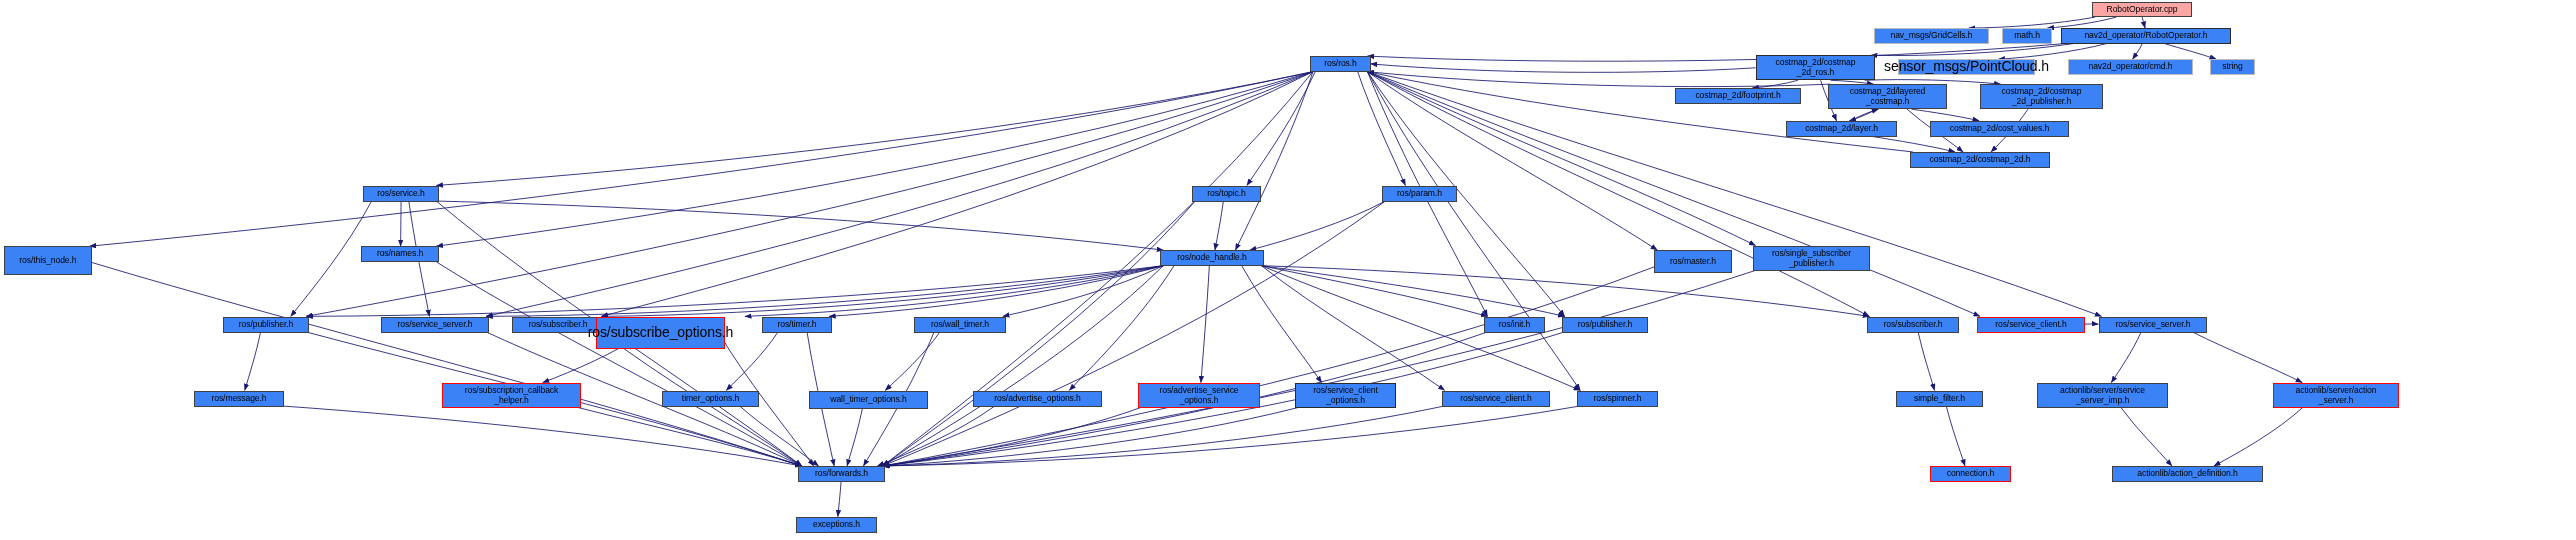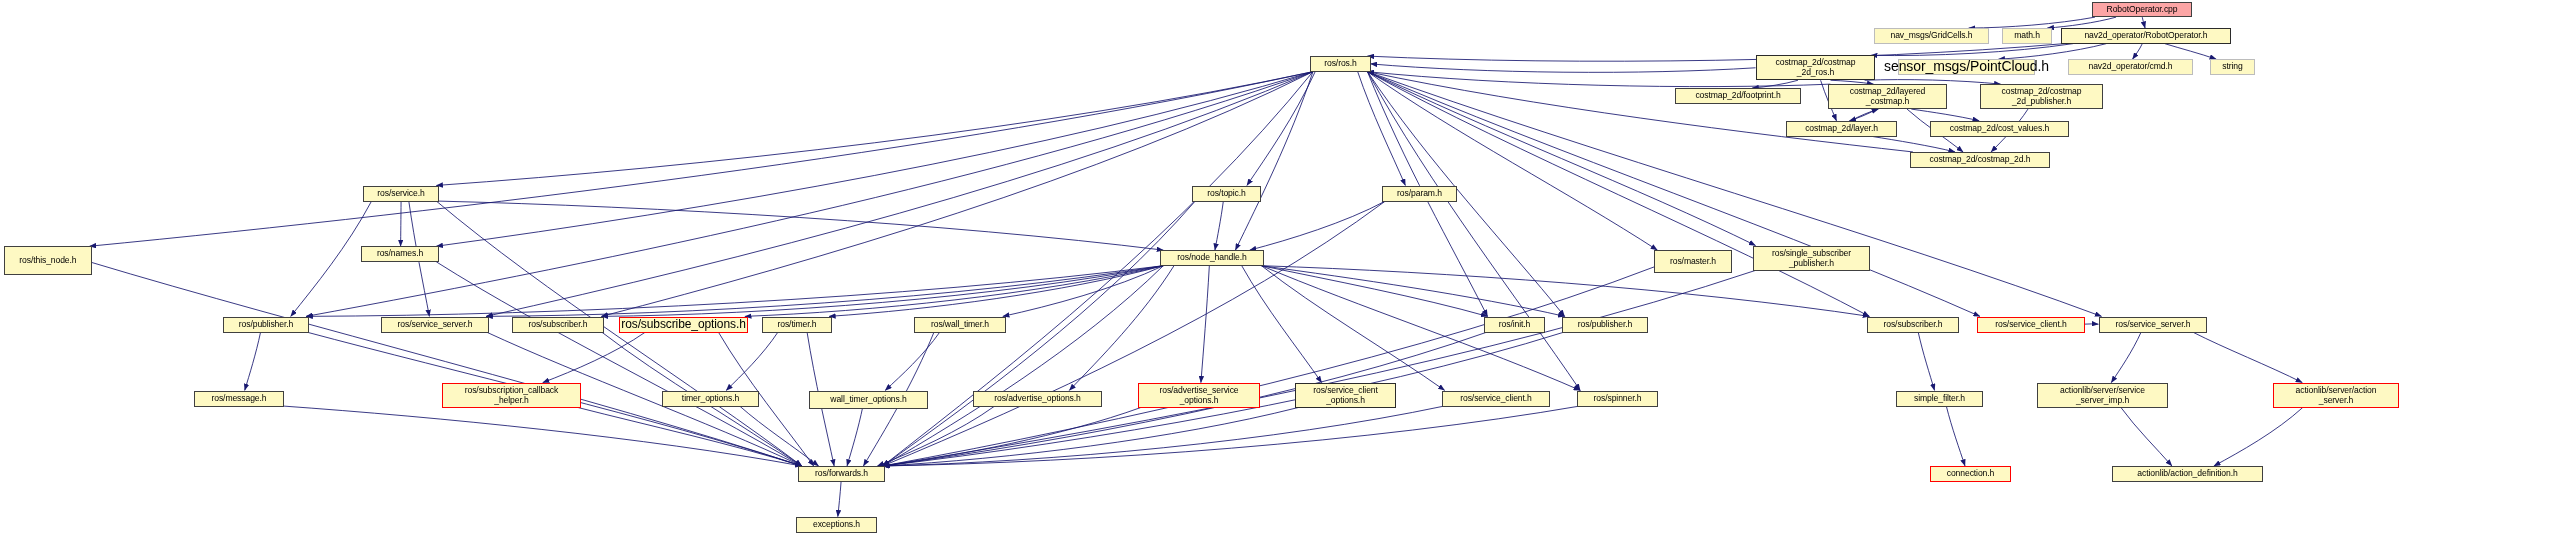--- a/index.html
+++ b/index.html
@@ -23,21 +23,21 @@
     pointer-events: none;
   }
   .gnode {
     position: absolute;
     box-sizing: border-box;
     display: flex;
     align-items: center;
     justify-content: center;
     text-align: center;
     line-height: 1.12;
-    background: #fef9c3;
+    background: #3b82f6;
     white-space: pre-line;
     letter-spacing: -0.1px;
   }
   
   .gnode.plain  { border: 0.8px solid #bcbcbc; color: #000000; }
   .gnode.norm   { border: 0.8px solid #404040; color: #000000; }
   .gnode.bold   { border: 1.6px solid #2b2b2b; color: #000000; }
   .gnode.red    { border: 0.8px solid #ff0000; color: #000000; }
   .gnode.root   { border: 0.8px solid #404040; background: #fca5a5; color: #000000; }
 </style>
@@ -174,21 +174,21 @@
       <div class="gnode norm" style="left: 1382px; top: 186px; width: 75px; height: 15.6px; font-size: 8.6px;">ros/param.h</div>
       <div class="gnode norm" style="left: 3.9px; top: 246px; width: 88px; height: 29px; font-size: 8.6px;">ros/this_node.h</div>
       <div class="gnode norm" style="left: 361px; top: 246px; width: 78px; height: 15.6px; font-size: 8.6px;">ros/names.h</div>
       <div class="gnode norm" style="left: 1160px; top: 250px; width: 104px; height: 15.6px; font-size: 8.6px;">ros/node_handle.h</div>
       <div class="gnode norm" style="left: 1654px; top: 250px; width: 78px; height: 23px; font-size: 8.6px;">ros/master.h</div>
       <div class="gnode norm" style="left: 1753px; top: 246px; width: 117px; height: 25px; font-size: 8.6px;">ros/single_subscriber
 _publisher.h</div>
       <div class="gnode norm" style="left: 223px; top: 317px; width: 86px; height: 15.6px; font-size: 8.6px;">ros/publisher.h</div>
       <div class="gnode norm" style="left: 381px; top: 317px; width: 108px; height: 15.6px; font-size: 8.6px;">ros/service_server.h</div>
       <div class="gnode norm" style="left: 512px; top: 317px; width: 92px; height: 15.6px; font-size: 8.6px;">ros/subscriber.h</div>
-      <div class="gnode red" style="left: 619px; top: 317px; width: 129px; height: 16px; font-size: 12px;">ros/subscribe_options.h</div>
+      <div class="gnode red" style="left: 596px; top: 317px; width: 129px; height: 32px; font-size: 14px;">ros/subscribe_options.h</div>
       <div class="gnode norm" style="left: 762px; top: 317px; width: 70px; height: 15.6px; font-size: 8.6px;">ros/timer.h</div>
       <div class="gnode norm" style="left: 914px; top: 317px; width: 92px; height: 15.6px; font-size: 8.6px;">ros/wall_timer.h</div>
       <div class="gnode norm" style="left: 1484px; top: 317px; width: 61px; height: 15.6px; font-size: 8.6px;">ros/init.h</div>
       <div class="gnode norm" style="left: 1562px; top: 317px; width: 86px; height: 15.6px; font-size: 8.6px;">ros/publisher.h</div>
       <div class="gnode norm" style="left: 1867px; top: 317px; width: 92px; height: 15.6px; font-size: 8.6px;">ros/subscriber.h</div>
       <div class="gnode red" style="left: 1977px; top: 317px; width: 108px; height: 15.6px; font-size: 8.6px;">ros/service_client.h</div>
       <div class="gnode norm" style="left: 2099px; top: 317px; width: 108px; height: 15.6px; font-size: 8.6px;">ros/service_server.h</div>
       <div class="gnode norm" style="left: 194px; top: 391px; width: 90px; height: 15.6px; font-size: 8.6px;">ros/message.h</div>
       <div class="gnode red" style="left: 442px; top: 383px; width: 139px; height: 25px; font-size: 8.6px;">ros/subscription_callback
 _helper.h</div>

